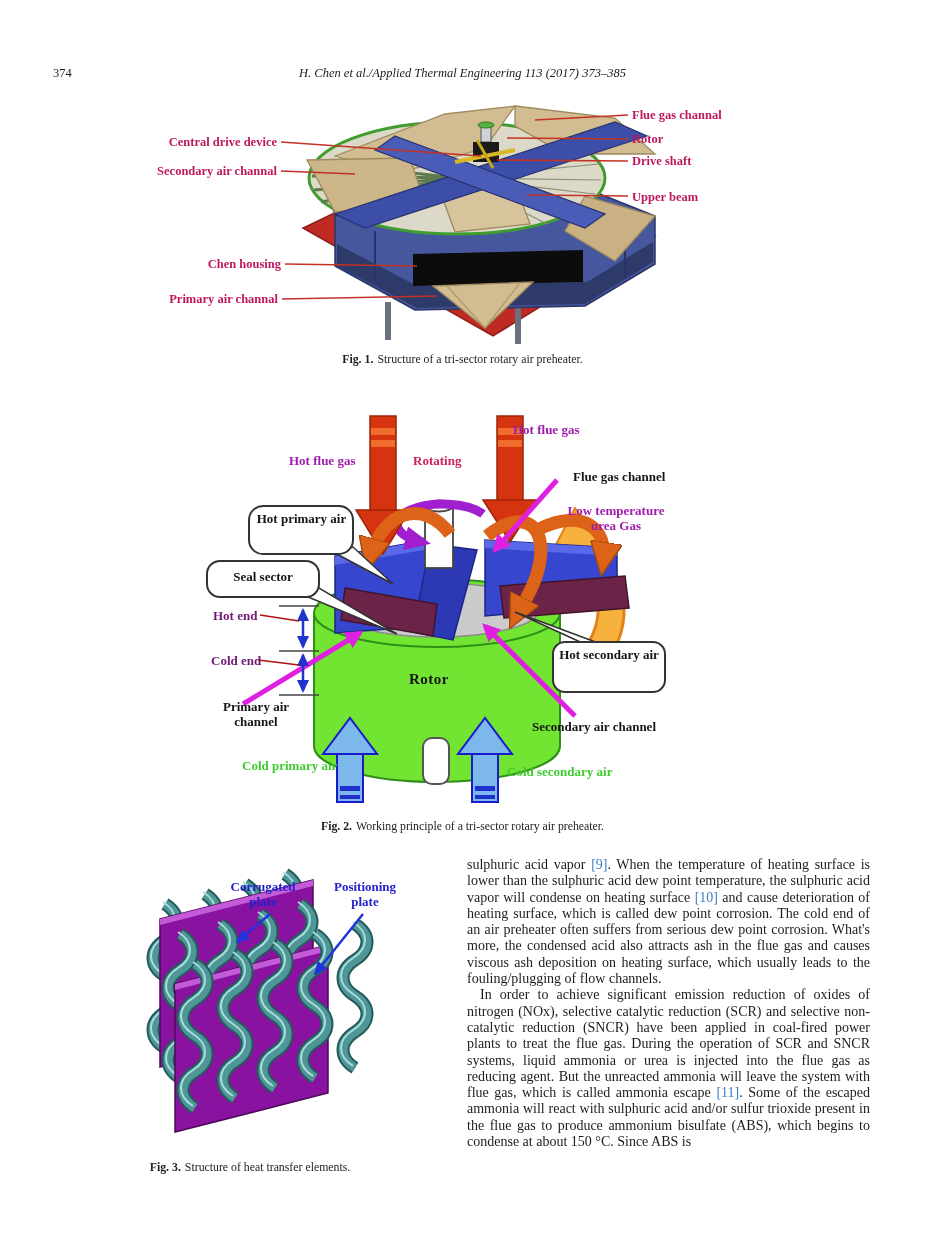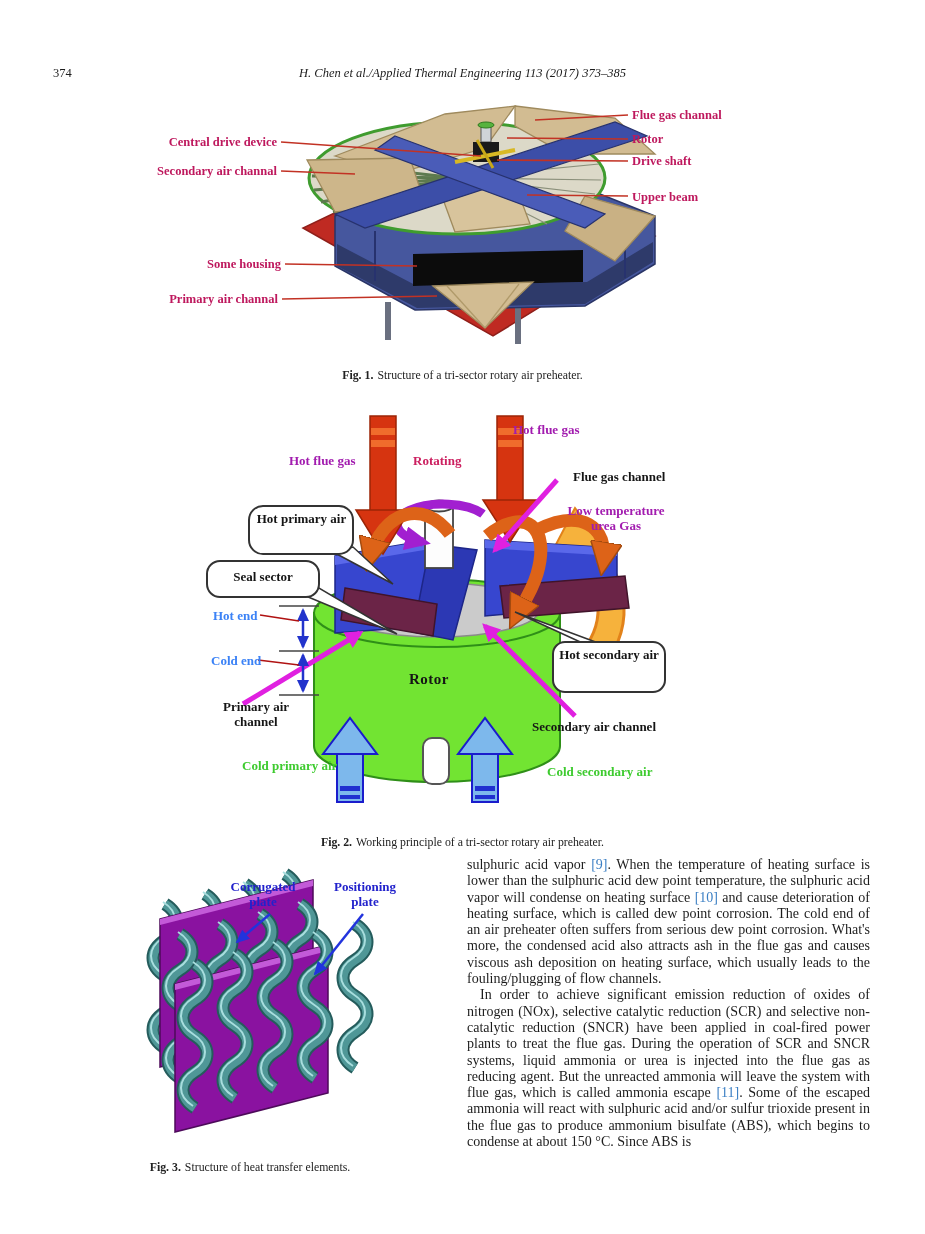--- a/index.html
+++ b/index.html
@@ -5,34 +5,34 @@
   html,body{margin:0;padding:0;}
   body{width:925px;height:1234px;position:relative;background:#ffffff;overflow:hidden;
        font-family:"Liberation Serif",serif;color:#1c1c1c;}
   
   .pg-num{position:absolute;left:53px;top:66px;font-size:12.5px;}
   .run-head{position:absolute;left:0;right:0;top:66px;text-align:center;font-style:italic;font-size:12.5px;}
   
   .figwrap{position:absolute;}
   .figwrap svg{position:absolute;left:0;top:0;}
   
-  .caption{position:absolute;left:0;right:0;text-align:center;font-size:11.8px;color:#222;margin-top:16px;}
+  .caption{position:absolute;left:0;right:0;text-align:center;font-size:11.8px;color:#222;}
   .caption b{margin-right:4px;}
   .cap-left{position:absolute;left:55px;width:390px;text-align:center;font-size:11.8px;color:#222;}
   
   .flabel{position:absolute;font-family:"Liberation Serif",serif;font-weight:bold;
           white-space:nowrap;line-height:1.12;}
   .f1{font-size:12.5px;color:#be185d;}
   .f1r{text-align:left;}
   .f1l{text-align:right;}
   .f2{font-size:13px;}
   .wrap{white-space:normal;text-align:center;}
   .c-blue{color:#a21caf;}
   .c-green{color:#3ecb2f;}
-  .c-dred{color:#3b82f6;}
+  .c-dred{color:#701a75;}
   .c-crimson{color:#cc2060;}
   .c-black{color:#151515;}
   .f2-rotor{font-size:15px;letter-spacing:.5px;}
   .f3{font-size:13px;color:#2222cc;}
   
   .bodycol{position:absolute;left:467px;top:857px;width:403px;
            font-size:14px;line-height:16.3px;text-align:justify;}
   .bodycol p{margin:0;}
   .bodycol p.indent{text-indent:13px;}
   .cite{color:#3b7fc4;}
@@ -112,21 +112,21 @@
       <line x1="100" y1="168" x2="232" y2="170"></line>
       <line x1="97" y1="203" x2="252" y2="200"></line>
       <line x1="443" y1="19" x2="350" y2="24"></line>
       <line x1="443" y1="43" x2="322" y2="42"></line>
       <line x1="443" y1="65" x2="312" y2="64"></line>
       <line x1="443" y1="100" x2="342" y2="99"></line>
     </g>
   </svg>
   <div class="flabel f1 f1l" style="right:468px;top:39px;">Central drive device</div>
   <div class="flabel f1 f1l" style="right:468px;top:68px;">Secondary air channal</div>
-  <div class="flabel f1 f1l" style="right:464px;top:161px;">Some housing</div>
+  <div class="flabel f1 f1l" style="right:464px;top:161px;">Chen housing</div>
   <div class="flabel f1 f1l" style="right:467px;top:196px;">Primary air channal</div>
   <div class="flabel f1 f1r" style="left:447px;top:12px;">Flue gas channal</div>
   <div class="flabel f1 f1r" style="left:447px;top:36px;">Rotor</div>
   <div class="flabel f1 f1r" style="left:447px;top:58px;">Drive shaft</div>
   <div class="flabel f1 f1r" style="left:447px;top:94px;">Upper beam</div>
 </div>
 <div class="caption" style="top:352px;">
   <b>Fig. 1.</b><span>Structure of a tri-sector rotary air preheater.</span>
 </div>
 
@@ -244,21 +244,21 @@
   <div class="flabel f2 c-blue wrap" style="left:372px;top:96px;width:118px;">Low temperature urea Gas</div>
   <div class="flabel f2 c-black wrap" style="left:70px;top:104px;width:93px;">Hot primary air</div>
   <div class="flabel f2 c-black wrap" style="left:26px;top:162px;width:104px;">Seal sector</div>
   <div class="flabel f2 c-dred" style="left:28px;top:201px;">Hot end</div>
   <div class="flabel f2 c-dred" style="left:26px;top:246px;">Cold end</div>
   <div class="flabel f2 c-black wrap" style="left:15px;top:292px;width:112px;">Primary air channel</div>
   <div class="flabel f2 c-black f2-rotor" style="left:224px;top:263px;">Rotor</div>
   <div class="flabel f2 c-black wrap" style="left:374px;top:240px;width:100px;">Hot secondary air</div>
   <div class="flabel f2 c-black" style="left:347px;top:312px;">Secondary air channel</div>
   <div class="flabel f2 c-green" style="left:57px;top:351px;">Cold primary air</div>
-  <div class="flabel f2 c-green" style="left:322px;top:357px;margin-left:40px;">Cold secondary air</div>
+  <div class="flabel f2 c-green" style="left:322px;top:357px;">Cold secondary air</div>
 </div>
 <div class="caption" style="top:819px;font-family:Liberation Serif, serif;">
   <b>Fig. 2.</b><span>Working principle of a tri-sector rotary air preheater.</span>
 </div>
 
 <div class="figwrap" style="left:65px;top:862px;width:380px;height:292px;">
   <svg width="380" height="292" viewBox="0 0 380 292">
     <defs>
       <marker id="mF" markerUnits="userSpaceOnUse" markerWidth="14" markerHeight="12" refX="12" refY="6" orient="auto">
         <path d="M0,0 L14,6 L0,12 Z" fill="#2233dd"></path>

